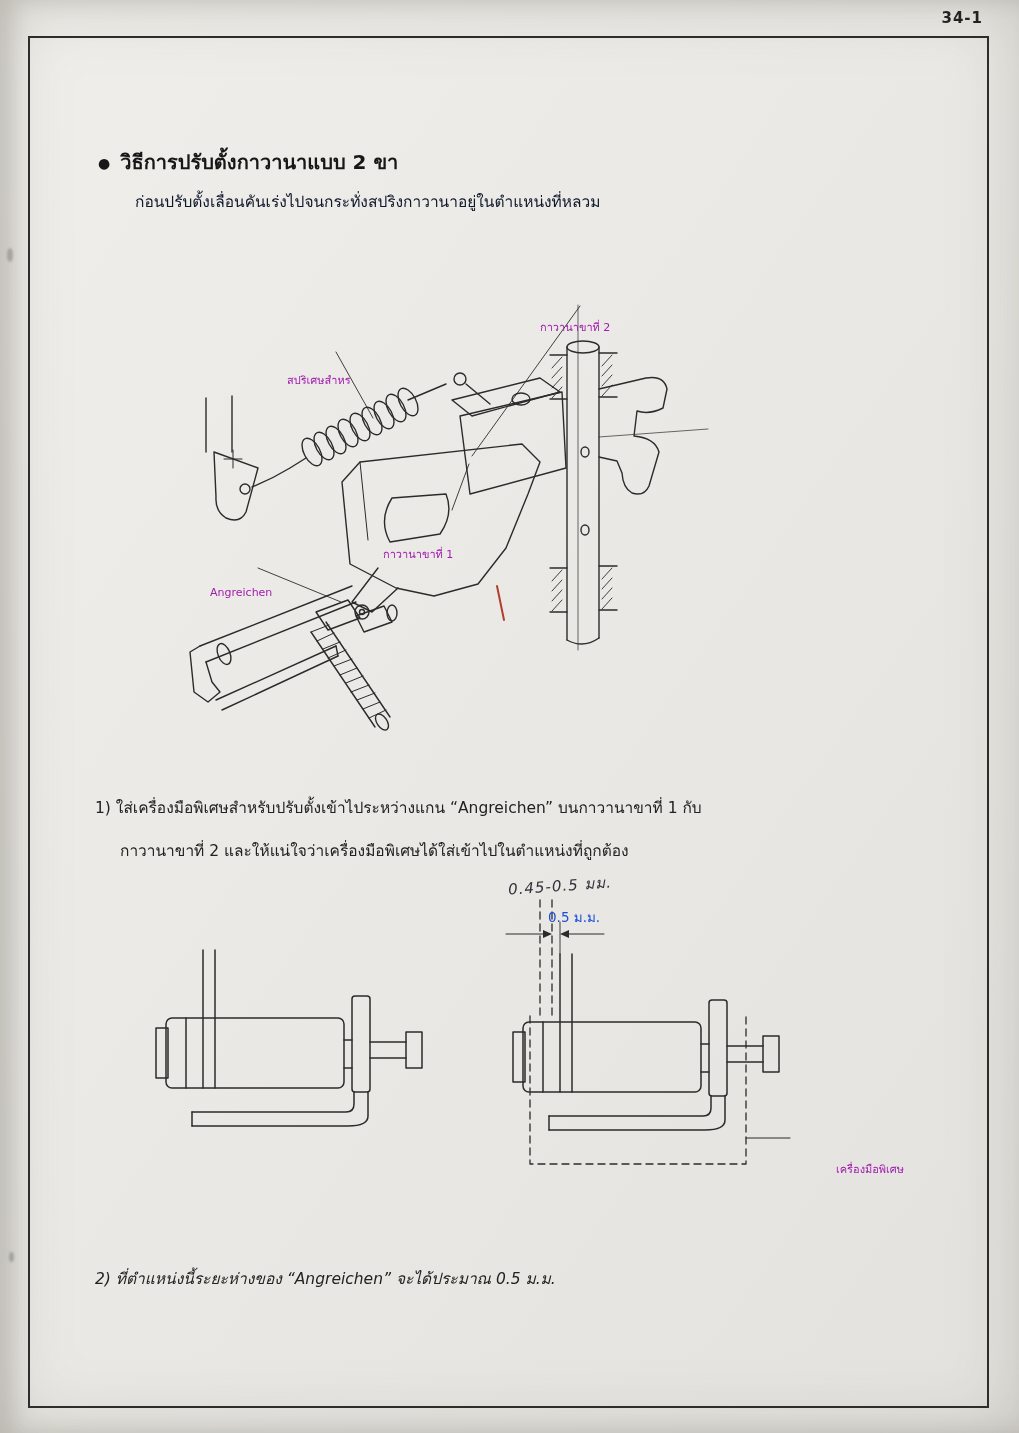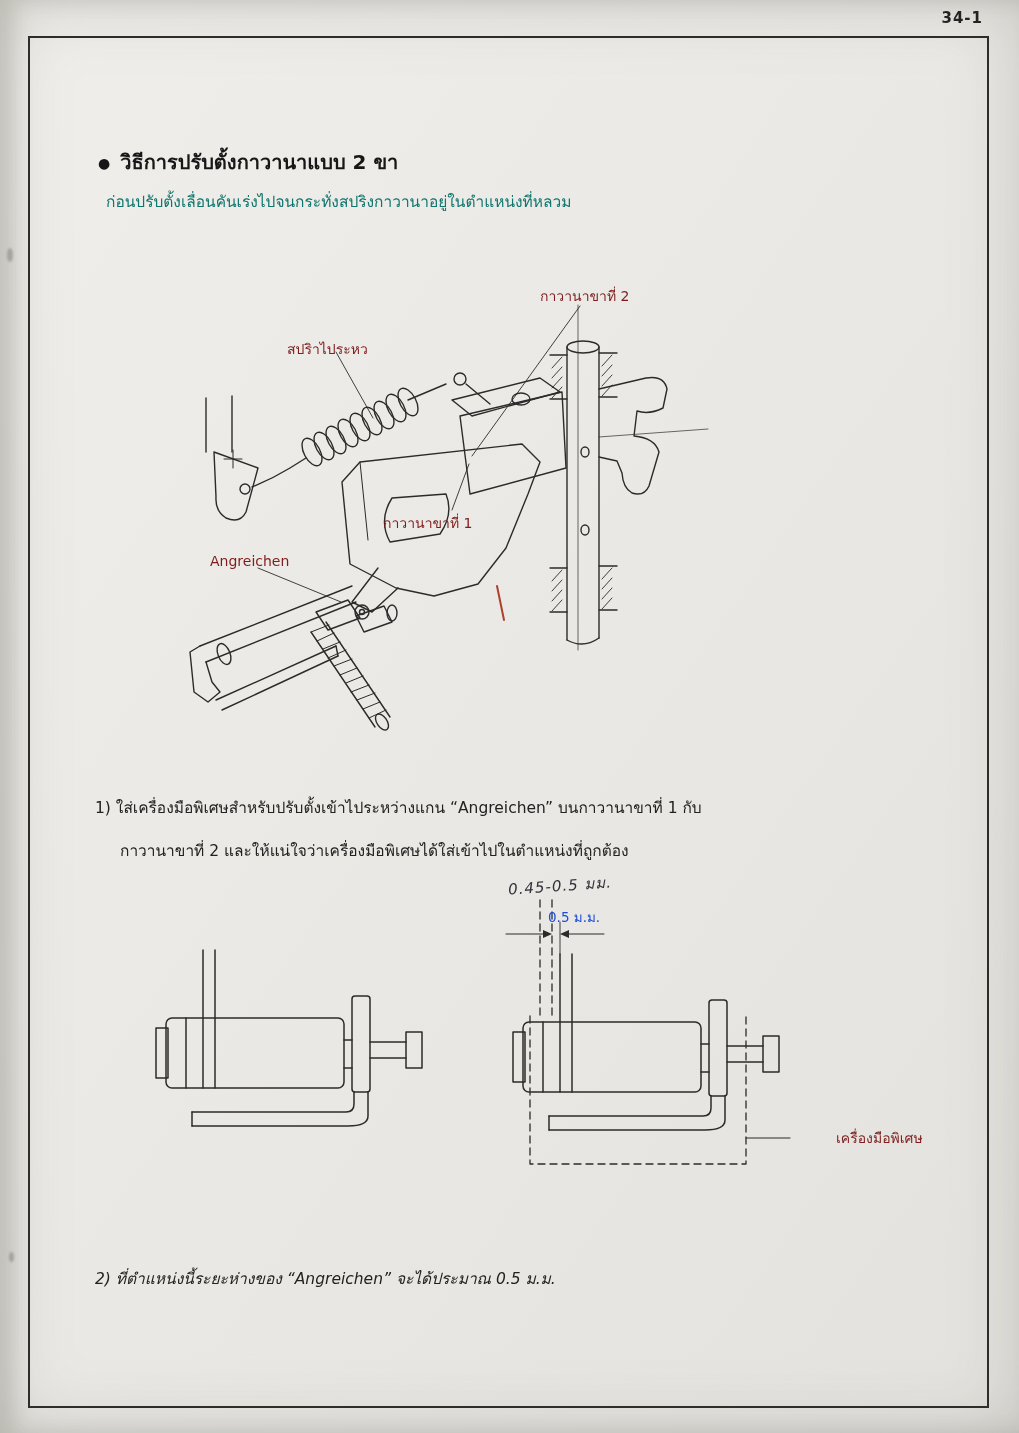--- a/index.html
+++ b/index.html
@@ -24,25 +24,25 @@
     position:absolute; top:9px; right:36px;
     font-size:15px; font-weight:bold; letter-spacing:1px; color:#222;
   }
   .heading {
     position:absolute; left:98px; top:146px;
     font-size:20px; font-weight:bold; display:flex; align-items:center; gap:10px;
     color:#171717;
   }
   .heading .bullet { font-size:14px; position:relative; top:1px; }
   .subtitle {
-    position:absolute; left:106px; top:189px; font-size:15.5px; color:#0f766e;
+    position:absolute; left:135px; top:189px; font-size:15.5px; color:#0f172a;
     white-space:nowrap;
   }
   .fig-label {
-    position:absolute; font-size:14px; color:#7f1d1d; white-space:nowrap;
+    position:absolute; font-size:11px; color:#a21caf; white-space:nowrap;margin-top:33px;
   }
   .body-text {
     position:absolute; font-size:15.5px; color:#222; white-space:nowrap;
   }
   .gap-label {
     position:absolute; font-size:13.5px; color:#1d4ed8; white-space:nowrap;
   }
   .handwrite {
     position:absolute; font-size:15px; font-style:italic; color:#32323c;
     transform:rotate(-4deg); letter-spacing:1px; white-space:nowrap;
@@ -179,21 +179,21 @@
     <ellipse cx="224" cy="654" rx="6" ry="11" transform="rotate(-22 224 654)"></ellipse>
     <line x1="216" y1="700" x2="336" y2="646"></line>
     <line x1="222" y1="710" x2="338" y2="656"></line>
     <line x1="336" y1="646" x2="338" y2="656"></line>
 
     <path d="M497,586 L504,620" stroke="#b0402e" stroke-width="2"></path>
   </g>
 </svg>
 
 <div class="fig-label" style="left:540px; top:285px;">กาวานาขาที่ 2</div>
-<div class="fig-label" style="left:287px; top:338px;">สปริาไประหว</div>
+<div class="fig-label" style="left:287px; top:338px;">สปริเศษสำหร</div>
 <div class="fig-label" style="left:383px; top:512px;">กาวานาขาที่ 1</div>
 <div class="fig-label" style="left:210px; top:553px;">Angreichen</div>
 
 <div class="body-text" style="left:95px; top:795px;">1) ใส่เครื่องมือพิเศษสำหรับปรับตั้งเข้าไประหว่างแกน “Angreichen” บนกาวานาขาที่ 1 กับ</div>
 <div class="body-text" style="left:120px; top:838px;">กาวานาขาที่ 2 และให้แน่ใจว่าเครื่องมือพิเศษได้ใส่เข้าไปในตำแหน่งที่ถูกต้อง</div>
 
 <svg style="left:140px; top:872px;" width="750" height="330" viewBox="140 872 750 330">
   <g stroke="#2b2b2b" stroke-width="1.5" fill="none" stroke-linecap="round" stroke-linejoin="round">
 
     <g stroke-dasharray="7 5" stroke-width="1.3">

